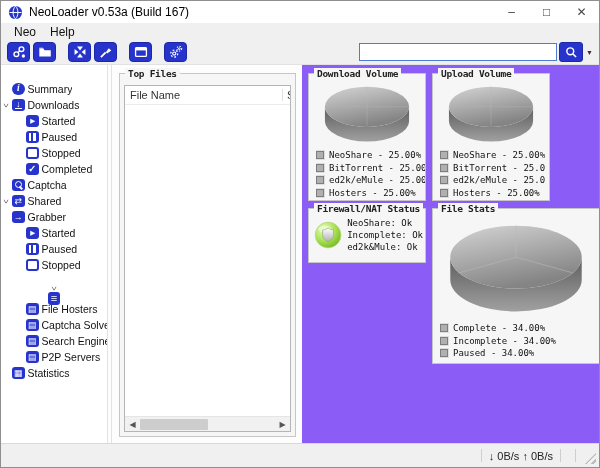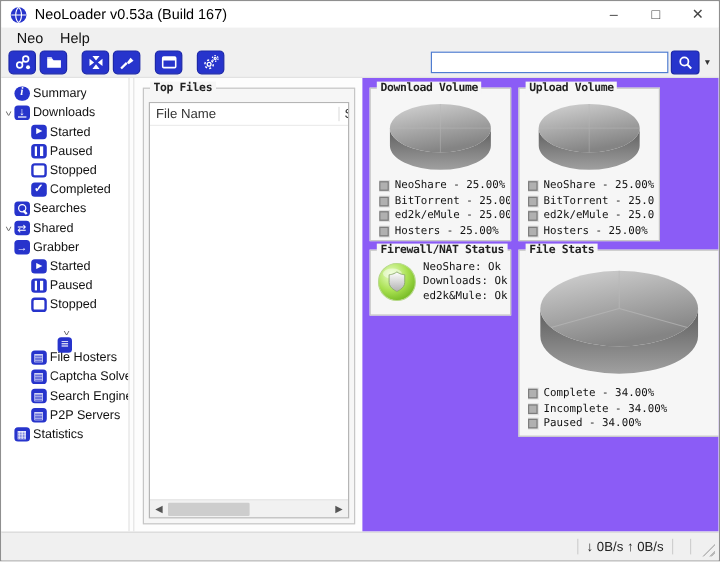--- a/index.html
+++ b/index.html
@@ -35,21 +35,21 @@
   .search-input { width:198px; height:18px; border:1px solid #4f7cd0; background:#fff;
                   font-size:11px; padding:0 4px; outline:none; }
   .search-btn { width:24px; height:20px; margin-left:2px; background:#2734cc; border:1px solid #1d28a8;
                 border-radius:3px; display:flex; align-items:center; justify-content:center; padding:0; }
   .search-caret { font-size:7px; color:#333; margin-left:3px; }
 
   
   .client { flex:1; display:flex; background:#fdfdfd; overflow:hidden; }
 
   
-  .tree { width:106px; flex:none; background:#fff; padding-top:5px; overflow:hidden; }
+  .tree { width:106px; flex:none; background:#fff; padding-top:16px; overflow:hidden; }
   .splitter { width:5px; flex:none; background:#fdfdfd; border-left:1px solid #e3e3e3; border-right:1px solid #e3e3e3; }
   .trow { height:16px; display:flex; align-items:center; font-size:10.5px; color:#111; white-space:nowrap; cursor:default; }
   .trow .chev { width:11px; flex:none; text-align:center; font-size:7px; color:#555; }
   .chev-open::before { content:">"; display:inline-block; transform:rotate(90deg) scaleY(1.3); }
   .trow.lvl1 { padding-left:14px; }
   .trow .lbl { margin-left:3px; overflow:hidden; }
   .gap-top { margin-top:12px;flex-direction:column; }
 
   .ic { width:12.5px; height:12.5px; flex:none; background:#2734cc; border-radius:3px; position:relative;
         display:flex; align-items:center; justify-content:center; color:#fff; }
@@ -255,21 +255,21 @@
         <span class="lbl">Stopped</span>
       </div>
       <div class="trow lvl1">
         <span class="chev"></span>
           <span class="ic ic-check"></span>
         <span class="lbl">Completed</span>
       </div>
       <div class="trow">
         <span class="chev"></span>
           <span class="ic ic-search"></span>
-        <span class="lbl">Searches</span>
+        <span class="lbl">Captcha</span>
       </div>
       <div class="trow">
         <span class="chev chev-open"></span>
         <span class="ic ic-shared"></span>
         <span class="lbl">Shared</span>
       </div>
       <div class="trow">
         <span class="chev"></span>
           <span class="ic ic-grabber"></span>
         <span class="lbl">Grabber</span>
@@ -411,21 +411,21 @@
       <div class="gb gb-fw">
         <span class="gb-title">Firewall/NAT Status</span>
         <div class="fw-body">
           <svg width="34" height="34" viewBox="0 0 36 36">
             <circle cx="18" cy="18" r="16.5" fill="url(#gShieldBall)" stroke="#b7d98a" stroke-width="1"></circle>
             <ellipse cx="14" cy="10.5" rx="8.5" ry="4.5" fill="rgba(255,255,255,0.45)"></ellipse>
             <path d="M18,9 c3.5,2.5 7,2.5 7,2.5 v7 c0,5 -7,8 -7,8 c0,0 -7,-3 -7,-8 v-7 c0,0 3.5,0 7,-2.5 z" fill="url(#gShieldIn)" stroke="#8aa86a" stroke-width="0.8"></path>
           </svg>
           <div class="fw-lines">
             <div class="fw-line">NeoShare: Ok</div>
-            <div class="fw-line">Downloads: Ok</div>
+            <div class="fw-line">Incomplete: Ok</div>
             <div class="fw-line">ed2k&amp;Mule: Ok</div>
           </div>
         </div>
       </div>
 
       <div class="gb gb-fs">
         <span class="gb-title">File Stats</span>
         <svg class="pie-big" width="150" height="100" viewBox="0 0 100 70">
           <path d="M4,26 L4,42 A46,22 0 0 0 96,42 L96,26 A46,22 0 0 1 4,26 Z" fill="url(#gSide)"></path>
           <ellipse cx="50" cy="26" rx="46" ry="22" fill="url(#gTop)"></ellipse>

